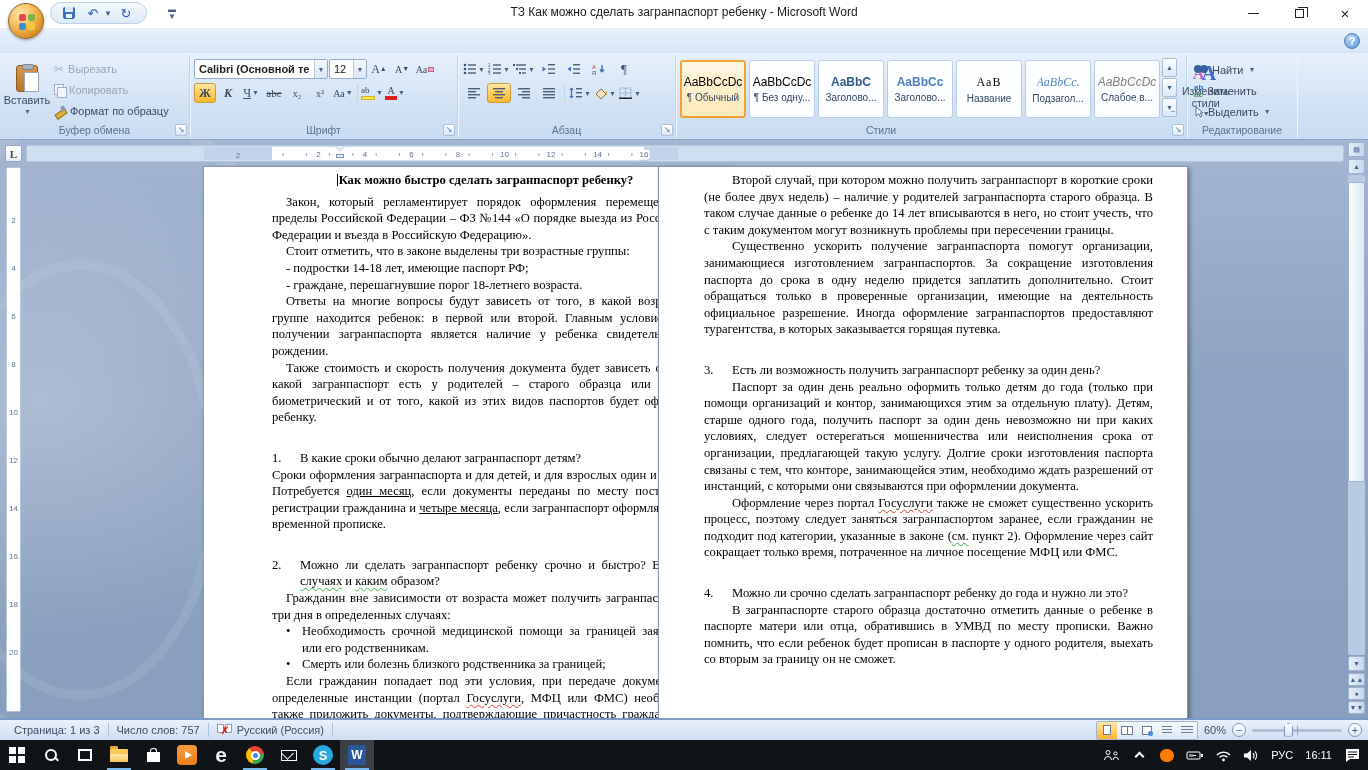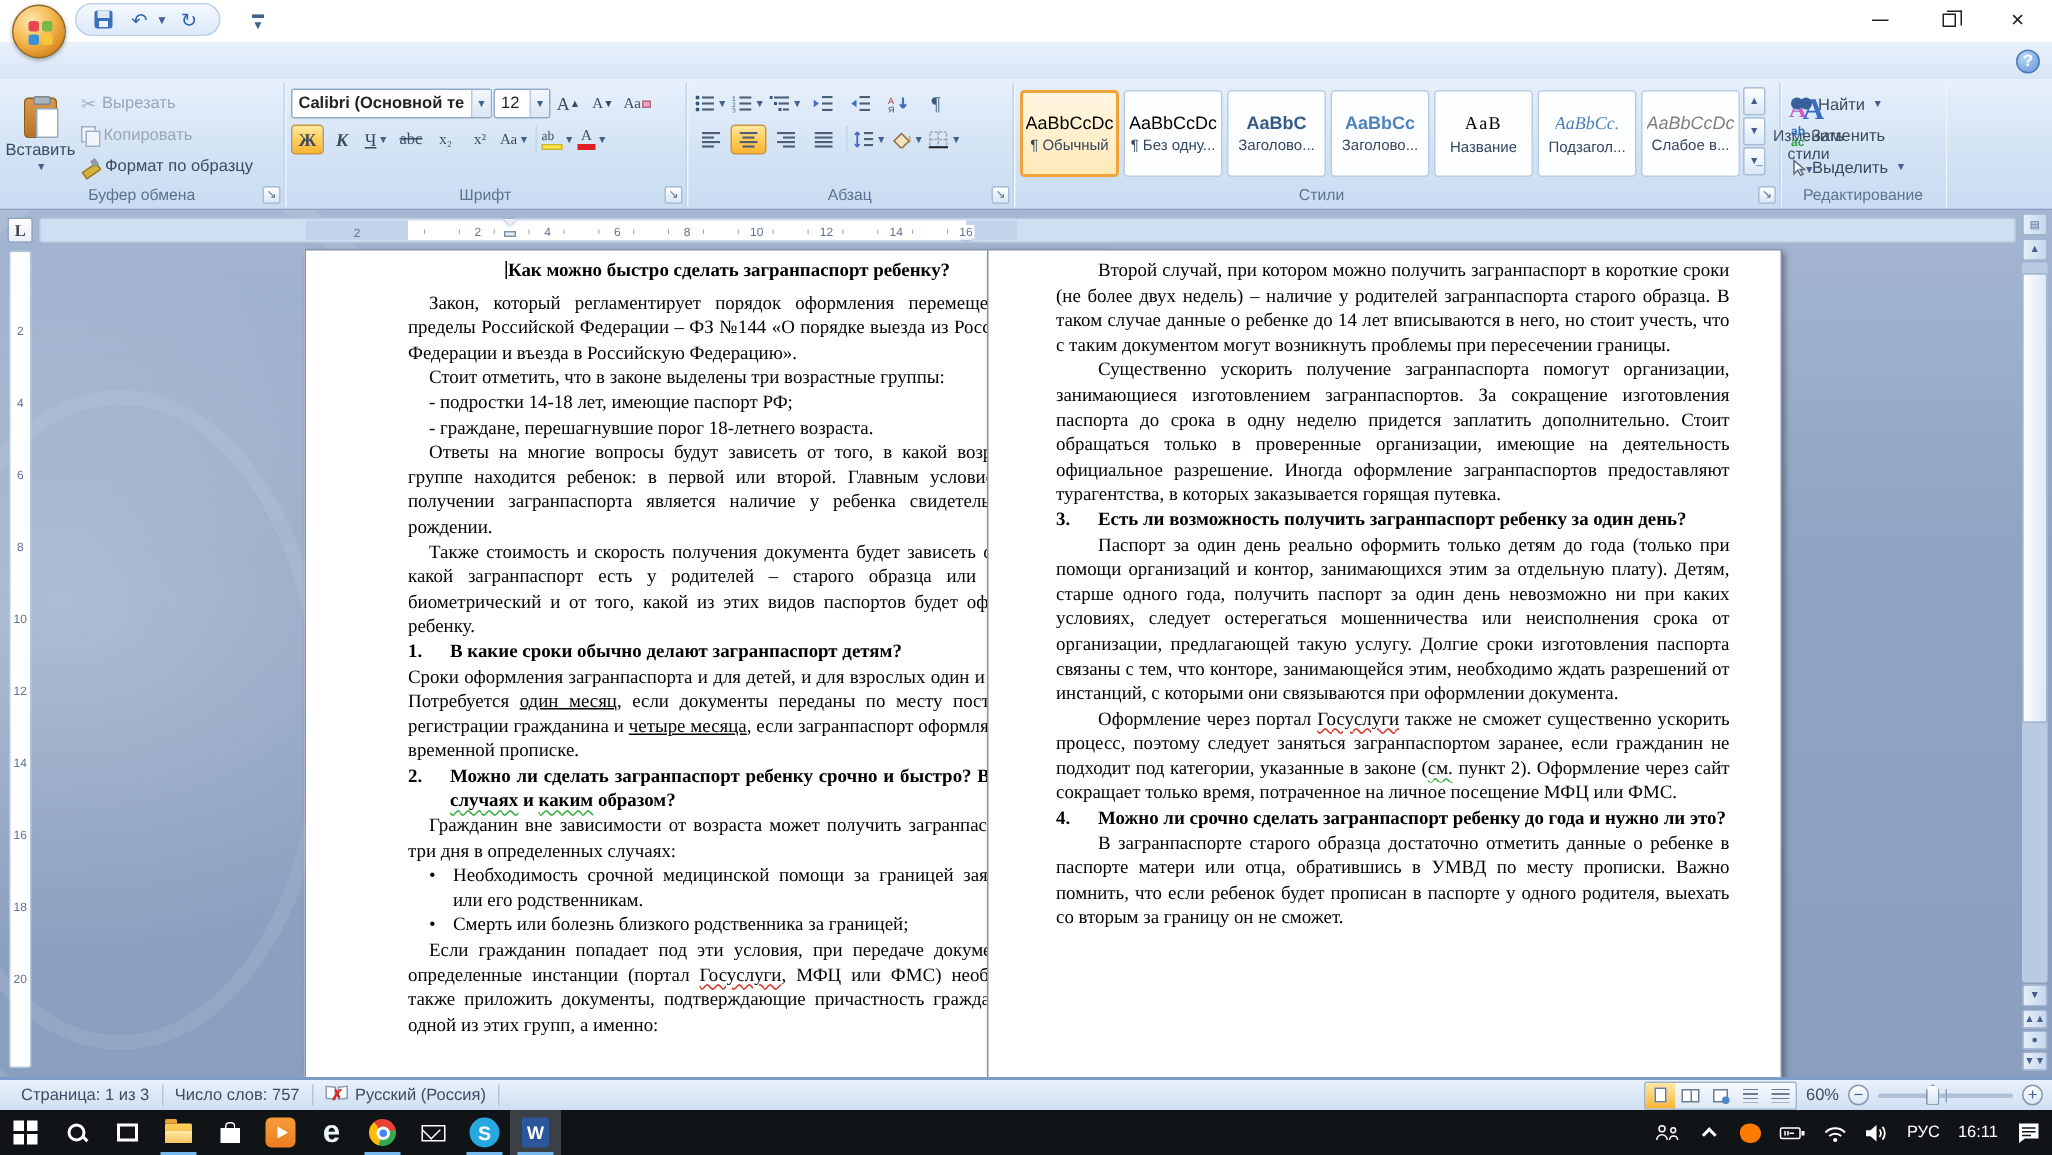--- a/index.html
+++ b/index.html
@@ -150,21 +150,21 @@
   .page{position:absolute;top:26px;width:530px;height:600px;background:#fff;border:1px solid #8695aa;
         box-shadow:2px 2px 4px rgba(0,0,0,.35);padding:5px 34px 0 68px;}
   .page.p1{left:203px;}
   .page.p2{left:658px;padding-left:45px;}
   .doc{font-family:"Liberation Serif",serif;font-size:12.6px;line-height:16.6px;color:#000;}
   .d-title{text-align:center;font-weight:bold;margin-bottom:5px;}
   .caret-bar{display:inline-block;width:1px;height:12px;background:#000;margin-right:1px;vertical-align:-2px;}
   .d-p{text-align:justify;}
   .d-p.i1{text-indent:14px;}
   .d-p.i2{text-indent:28px;}
-  .d-h{font-weight:bold;text-align:justify;padding-left:28px;}
+  .d-h{font-weight:normal;text-align:justify;padding-left:28px;margin-top:24px;}
   .d-h .d-num{display:inline-block;width:28px;margin-left:-28px;}
   .d-b{text-align:justify;padding-left:30px;}
   .d-b::before{content:"\2022";display:inline-block;width:16px;margin-left:-16px;}
   .ru.u{text-decoration:underline;}
   .ru.qred{text-decoration:underline 1px wavy #d83931;text-underline-offset:2px;}
   .ru.qgrn{text-decoration:underline 1px wavy #3faf46;text-underline-offset:2px;}
 
   .vscroll{position:absolute;right:3px;top:2px;bottom:3px;width:17px;}
   .vsb{position:absolute;left:0;width:17px;background:linear-gradient(to right,#e6eef8,#c6d7ec);border:1px solid #9fb4cf;border-radius:2px;color:#44618c;font-size:7px;display:flex;align-items:center;justify-content:center;}
   .vs-toggle{top:0;height:15px;}
@@ -246,20 +246,21 @@
     </div>
     <div class="qat">
       <div class="qbtn">
           <span class="ic-save"></span>
         </div>
       <div class="qbtn">↶</div>
       <span class="qcaret">▼</span>
       <div class="qbtn">↻</div>
     </div>
     <div class="qat-custom">▬<br>▼</div>
+    <div class="win-title">ТЗ Как можно сделать загранпаспорт ребенку - Microsoft Word</div>
     <div class="win-controls">
       <div class="wc">
           <span class="bar"></span>
         </div>
       <div class="wc">
           <span class="rest"></span>
         </div>
       <div class="wc">×</div>
     </div>
   </div>

